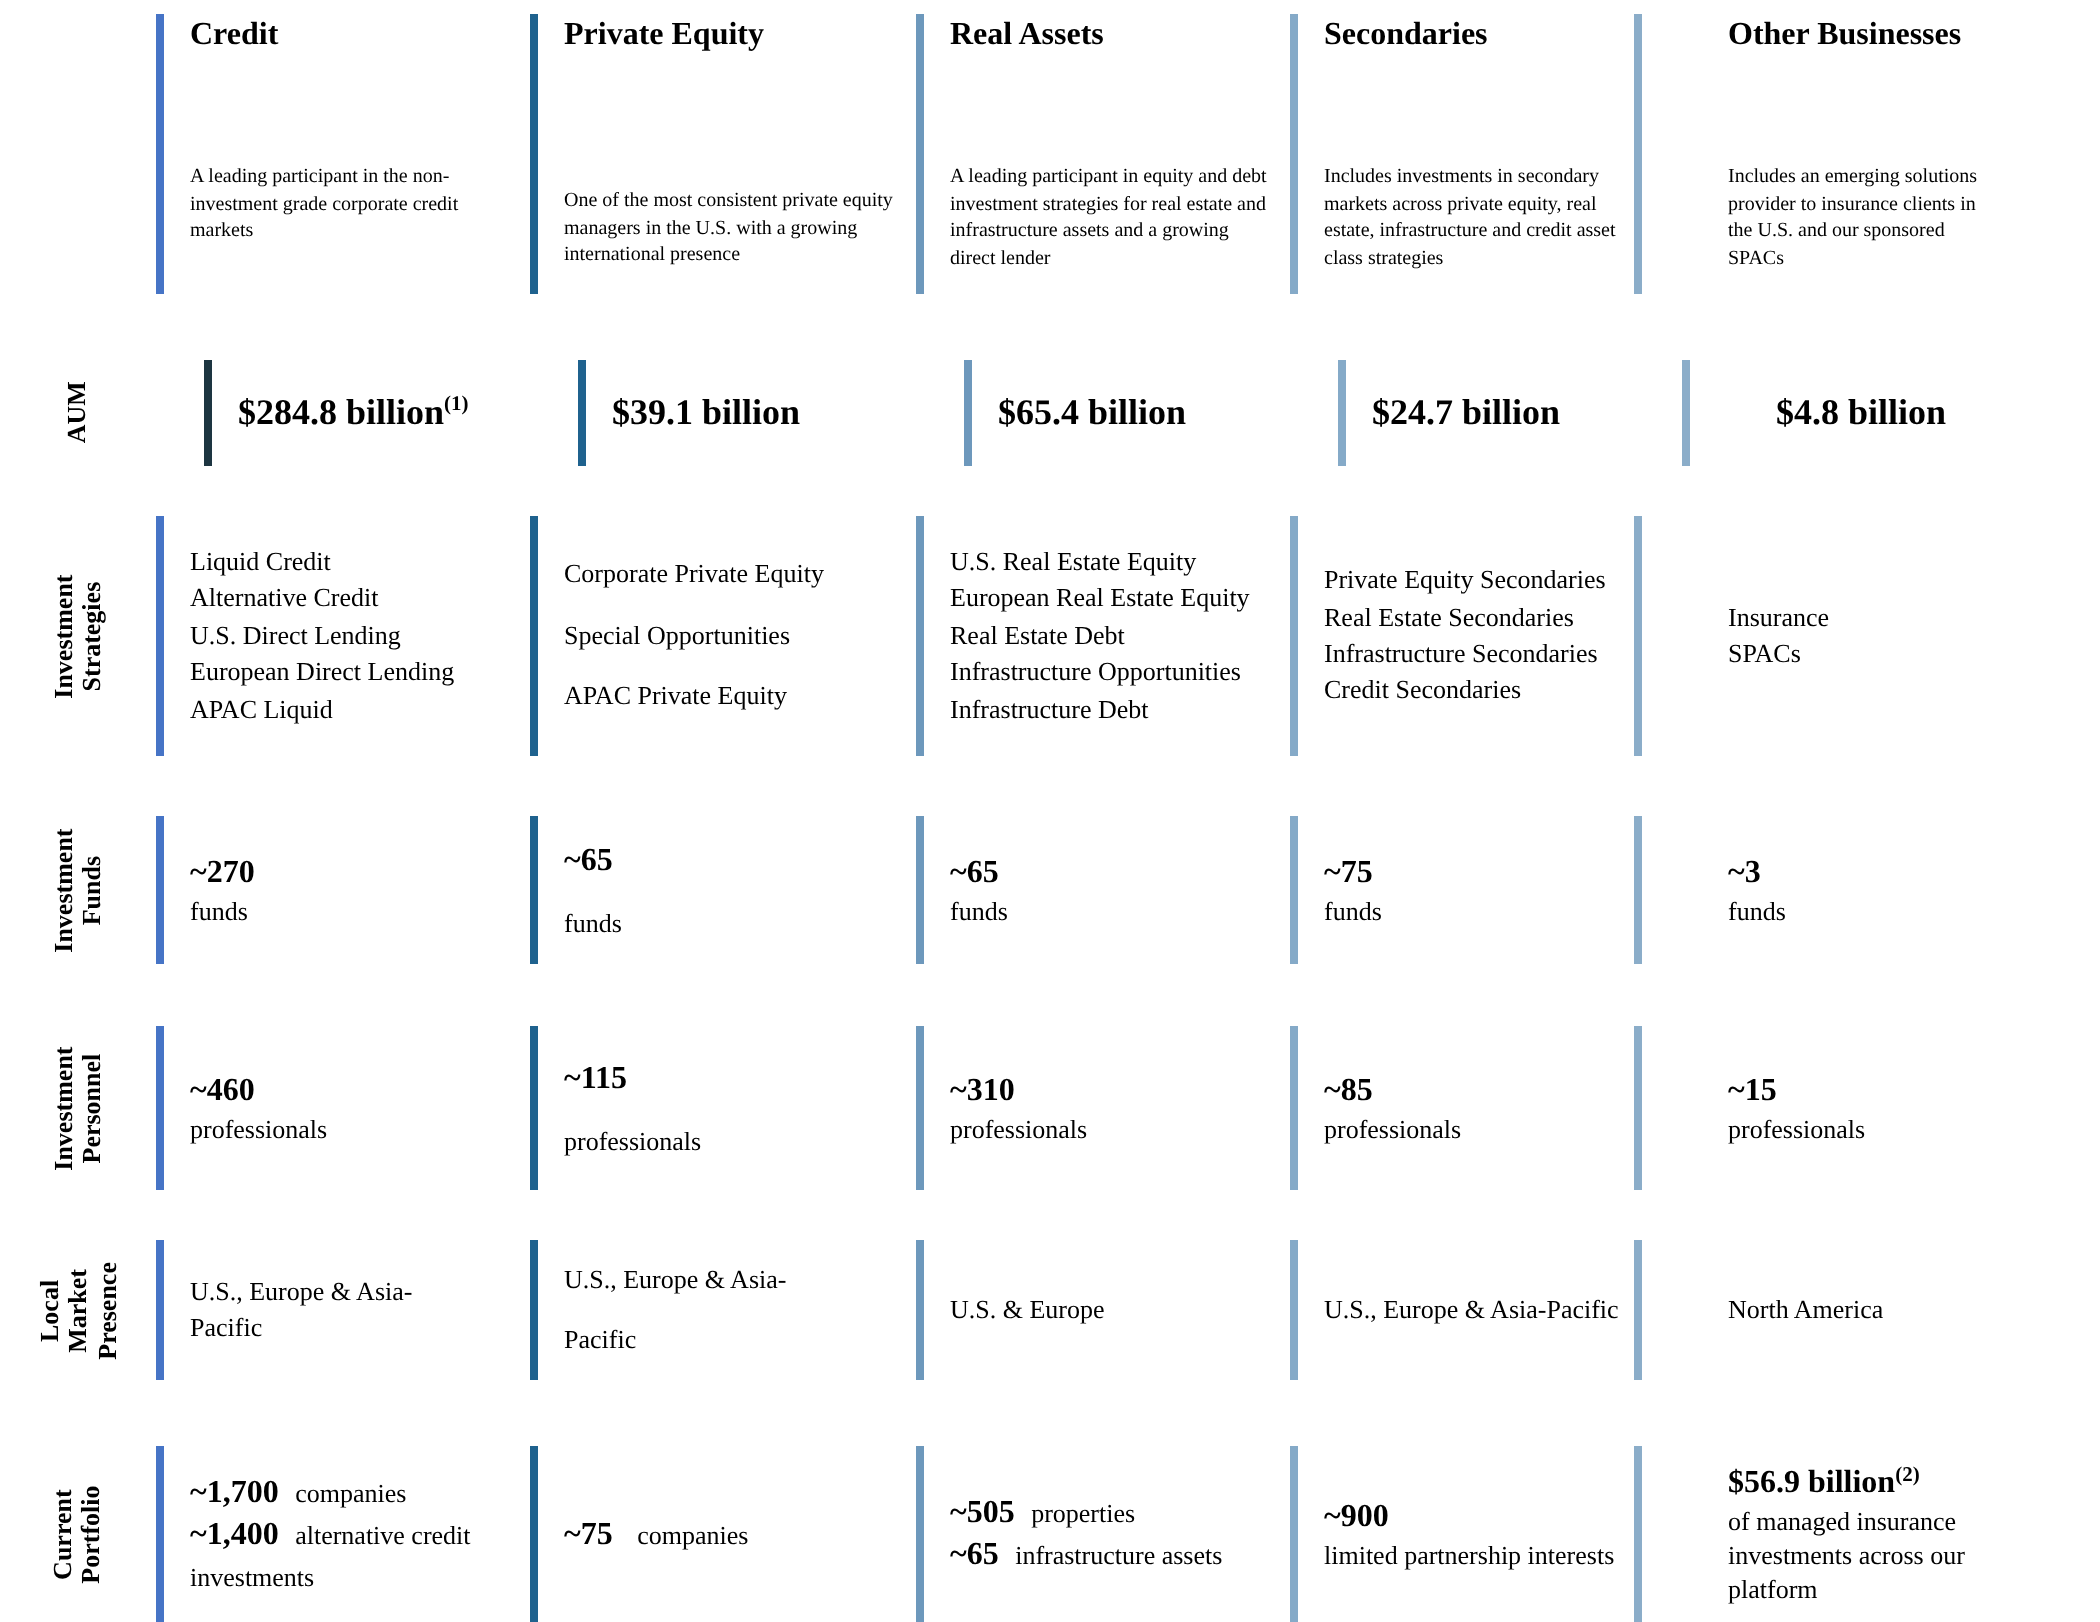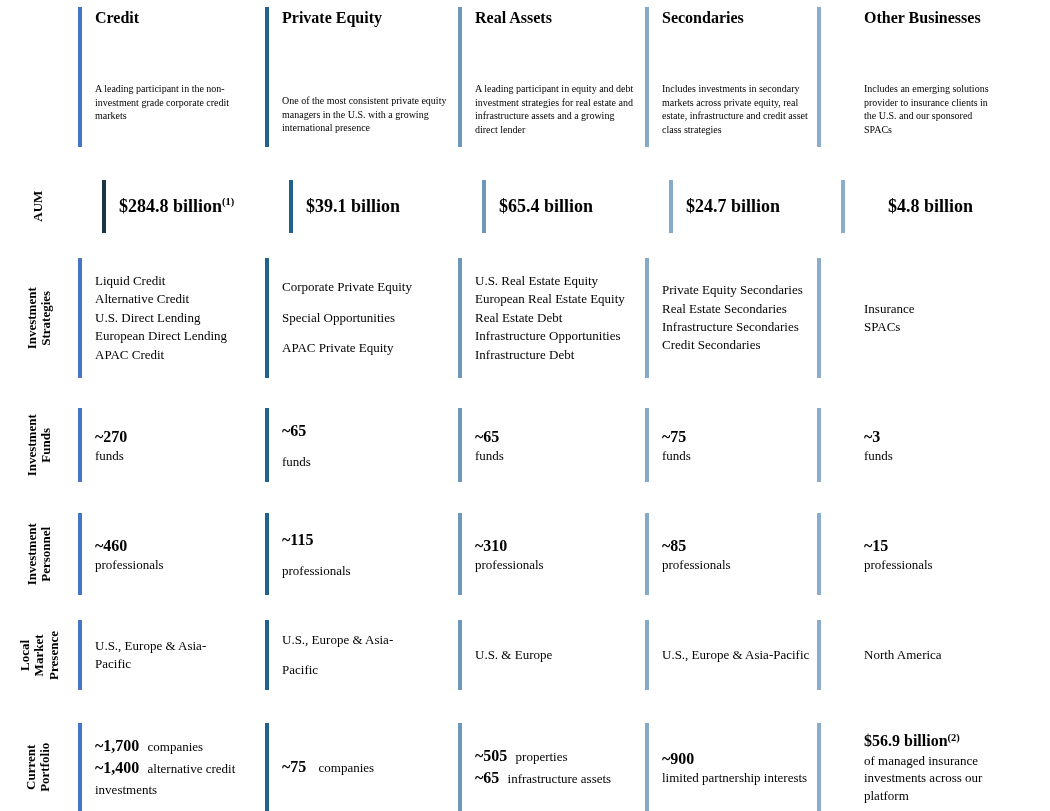--- a/index.html
+++ b/index.html
@@ -106,21 +106,21 @@
     <div class="rot">
       <span>Investment</span>
       <span>Strategies</span>
     </div>
   </div>
   <div class="cell w1 bar-c1">
     <span class="strategy-line">Liquid Credit</span>
     <span class="strategy-line">Alternative Credit</span>
     <span class="strategy-line">U.S. Direct Lending</span>
     <span class="strategy-line">European Direct Lending</span>
-    <span class="strategy-line">APAC Credit</span>
+    <span class="strategy-line">APAC Liquid</span>
   </div>
   <div class="cell w2 bar-c2">
     <span class="strategy-line">Corporate Private Equity</span>
     <span class="strategy-line">Special Opportunities</span>
     <span class="strategy-line">APAC Private Equity</span>
   </div>
   <div class="cell w3 bar-c3">
     <span class="strategy-line">U.S. Real Estate Equity</span>
     <span class="strategy-line">European Real Estate Equity</span>
     <span class="strategy-line">Real Estate Debt</span>

